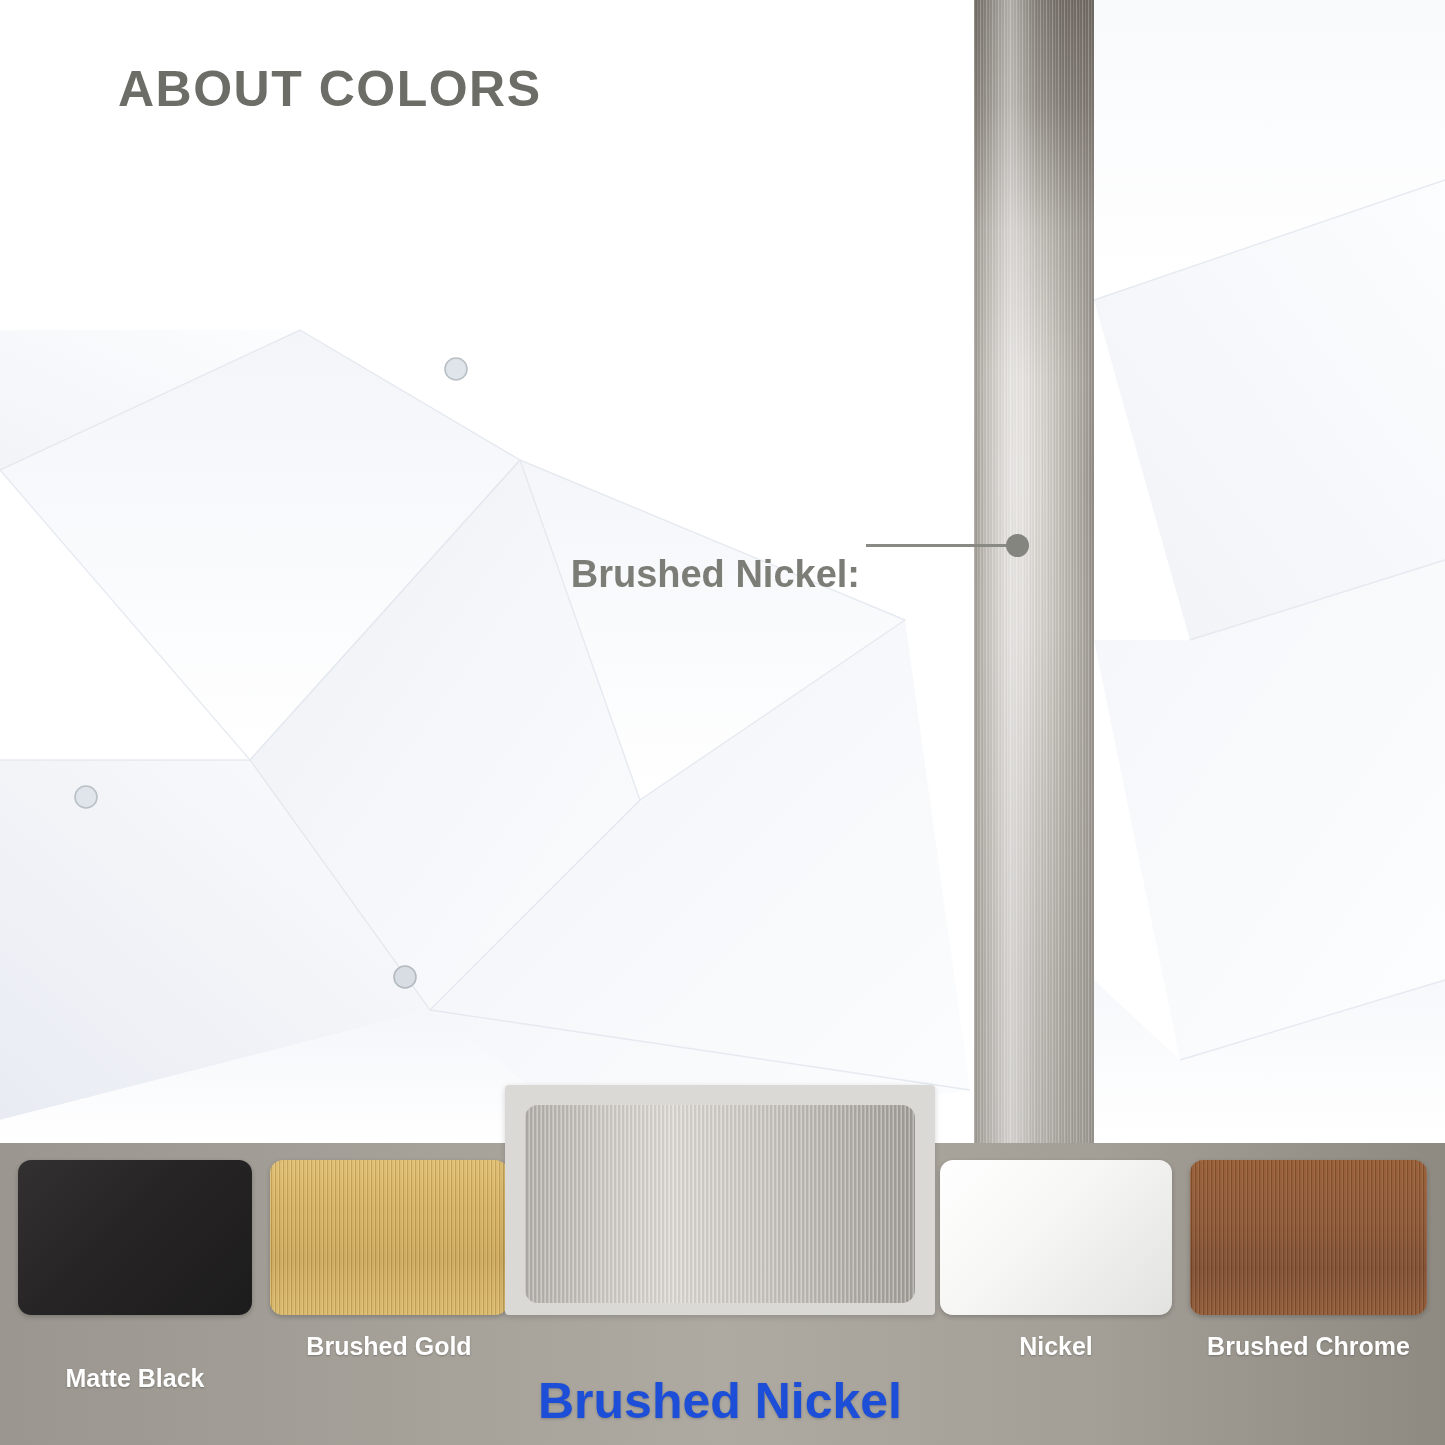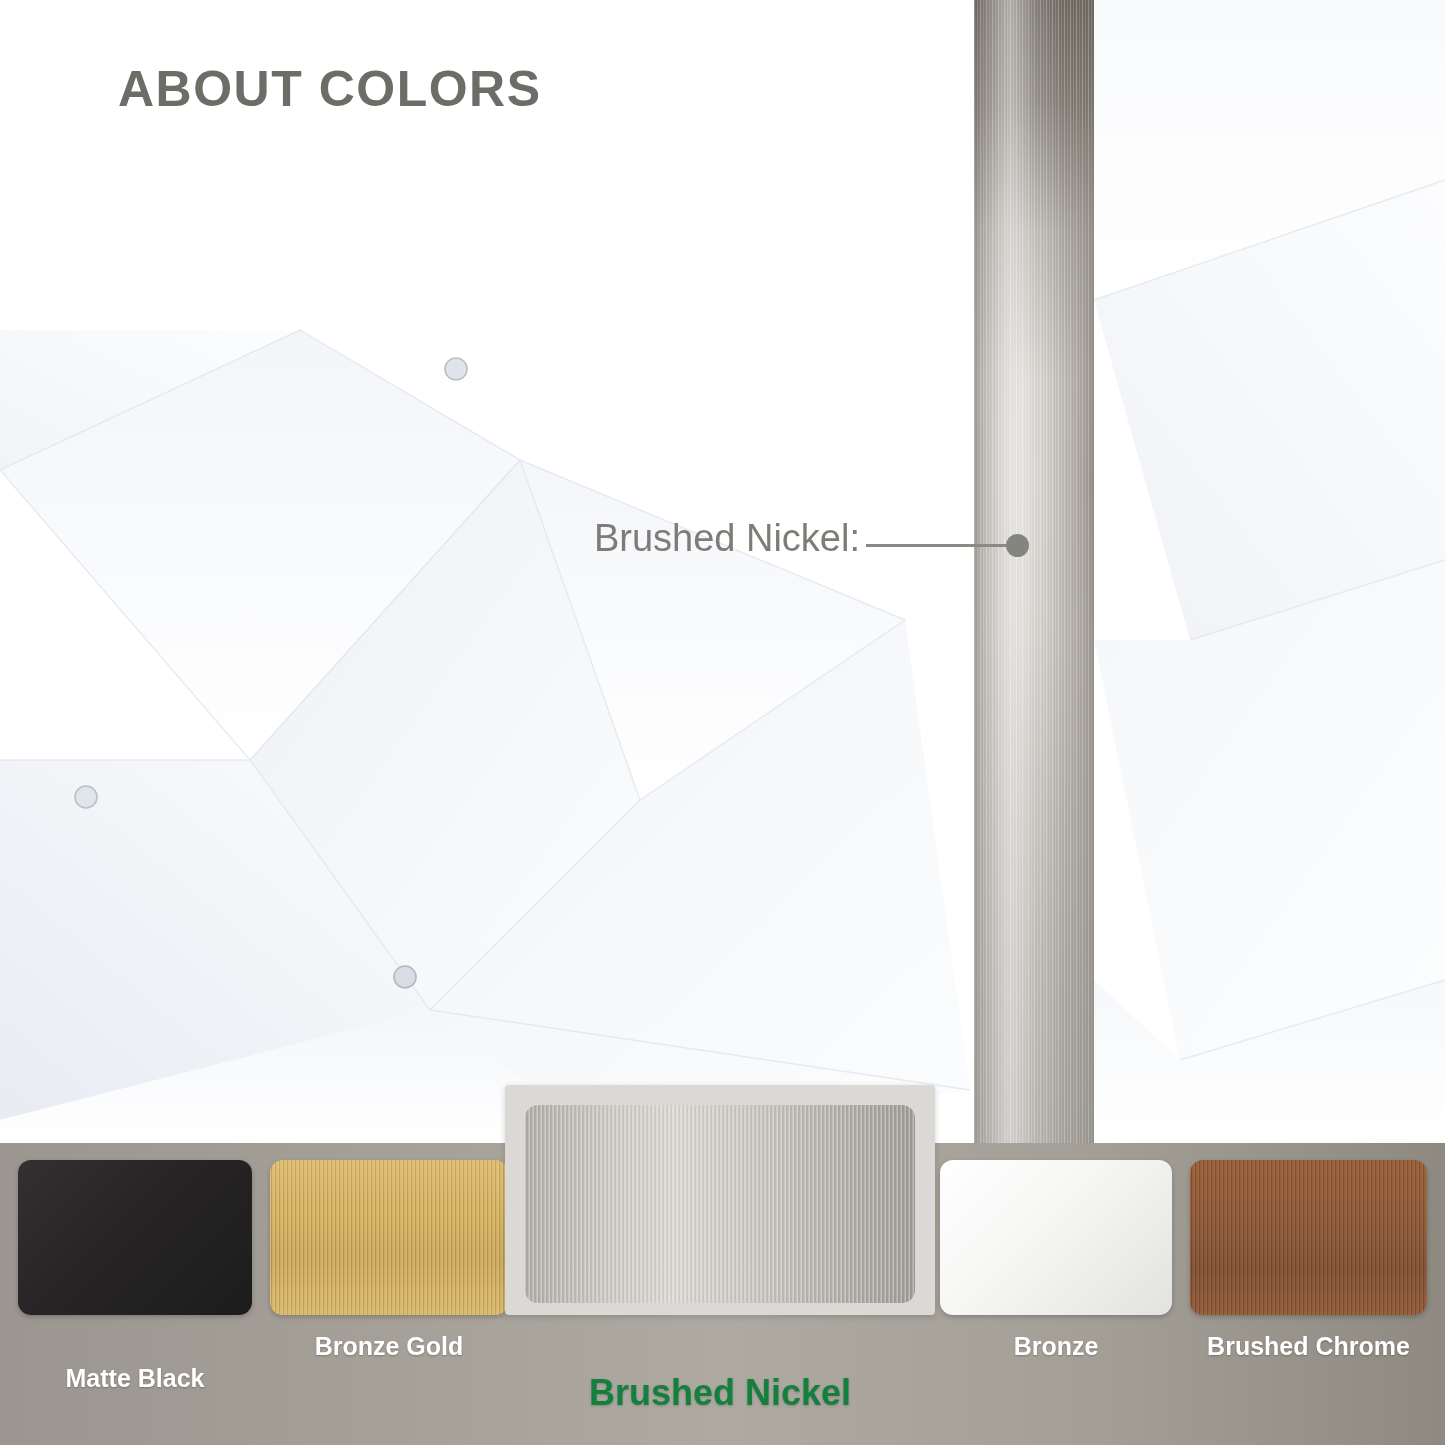--- a/index.html
+++ b/index.html
@@ -59,21 +59,21 @@
     font-size:50px;font-weight:bold;letter-spacing:1.5px;
     color:#6d6d68;
   }
 
   
   .callout{
     position:absolute;left:100px;top:515px;width:760px;
     text-align:right;
   }
   .callout-title{
-    font-size:38px;font-weight:normal;color:#7d7d78;line-height:1.25;
+    font-size:38px;font-weight:bold;color:#7d7d78;line-height:1.25;margin-top:36px;
   }
   .callout-body{
     margin-top:14px;
     font-size:37px;color:#17171a;line-height:1.75;font-weight:normal;
   }
   .leader-line{
     position:absolute;left:866px;top:544px;width:150px;height:3px;
     background:#8a8a84;
   }
   .leader-dot{
@@ -134,21 +134,21 @@
     position:absolute;left:505px;top:1085px;width:430px;height:230px;
     background:#dbd9d5;border-radius:4px;
     box-shadow:0 2px 6px rgba(0,0,0,.16);
   }
   .featured-swatch{
     position:absolute;left:20px;top:20px;width:390px;height:198px;
     border-radius:13px;
   }
   .featured-label{
     position:absolute;left:505px;top:1372px;width:430px;
-    text-align:center;color:#15803d;font-weight:bold;font-size:36px;
+    text-align:center;color:#1d4ed8;font-weight:bold;font-size:50px;
     text-shadow:0 1px 3px rgba(0,0,0,.2);
   }
 </style>
 </head>
 <body>
 
 <div id="stage">
 
   <svg id="bg-art" viewBox="0 0 1445 1445" preserveAspectRatio="none">
     <defs>
@@ -210,24 +210,24 @@
   </div>
   <div class="leader-line"></div>
   <div class="leader-dot"></div>
 
   <div class="swatch-strip"></div>
 
   <div class="swatch sw-black" style="left:18px;top:1160px;width:234px;height:155px;"></div>
   <div class="swatch-label" style="left:18px;top:1364px;width:234px;">Matte Black</div>
 
   <div class="swatch sw-gold" style="left:270px;top:1160px;width:238px;height:155px;"></div>
-  <div class="swatch-label" style="left:270px;top:1332px;width:238px;">Bronze Gold</div>
+  <div class="swatch-label" style="left:270px;top:1332px;width:238px;">Brushed Gold</div>
 
   <div class="swatch sw-chrome" style="left:940px;top:1160px;width:232px;height:155px;"></div>
-  <div class="swatch-label" style="left:940px;top:1332px;width:232px;">Bronze</div>
+  <div class="swatch-label" style="left:940px;top:1332px;width:232px;">Nickel</div>
 
   <div class="swatch sw-bronze" style="left:1190px;top:1160px;width:237px;height:155px;"></div>
   <div class="swatch-label" style="left:1190px;top:1332px;width:237px;">Brushed Chrome</div>
 
   <div class="featured-frame">
     <div class="featured-swatch sw-nickel"></div>
   </div>
   <div class="featured-label">Brushed Nickel</div>
 
 </div>

